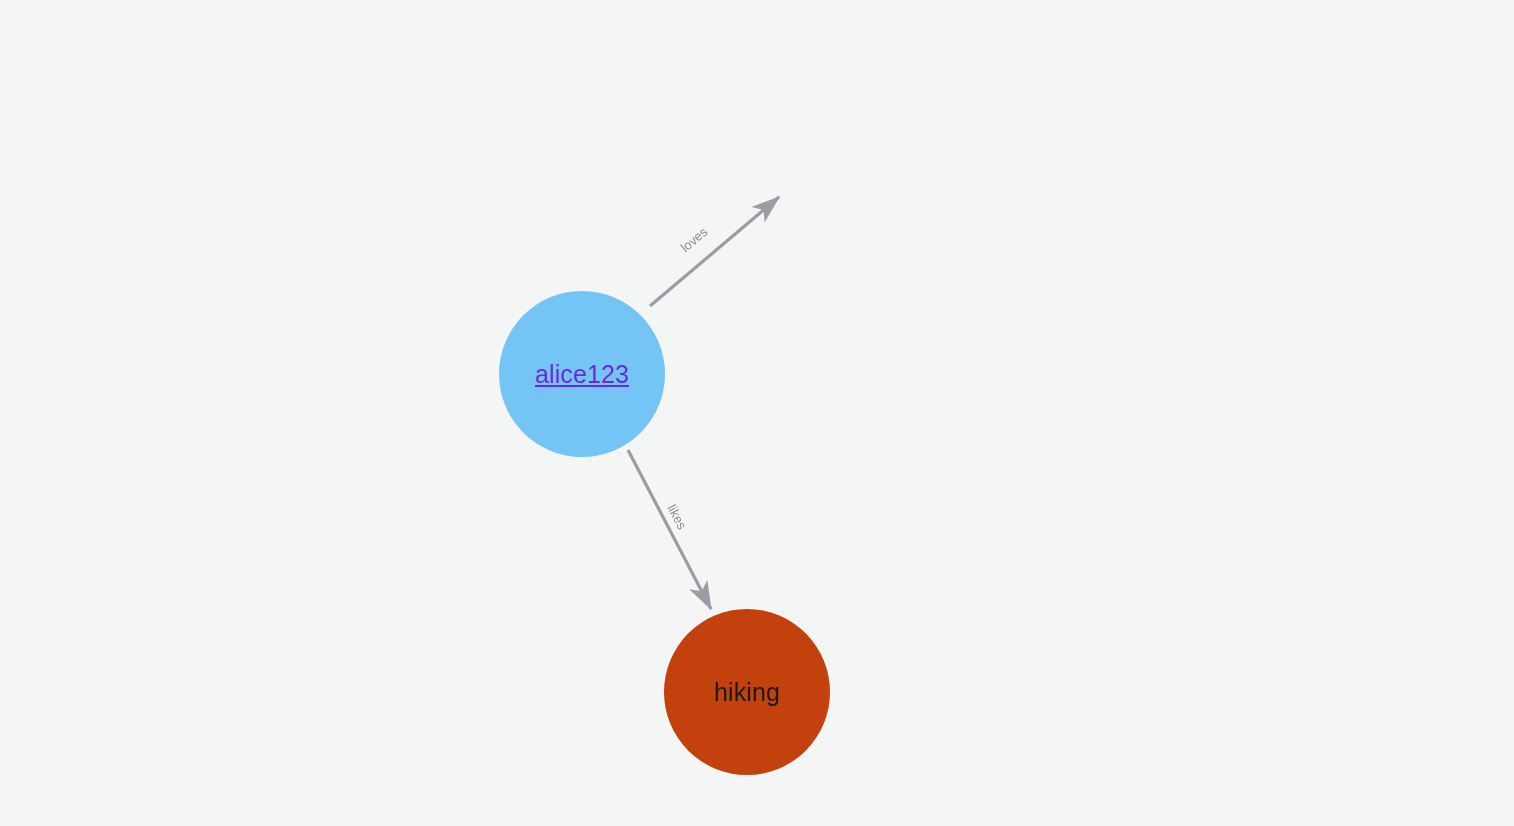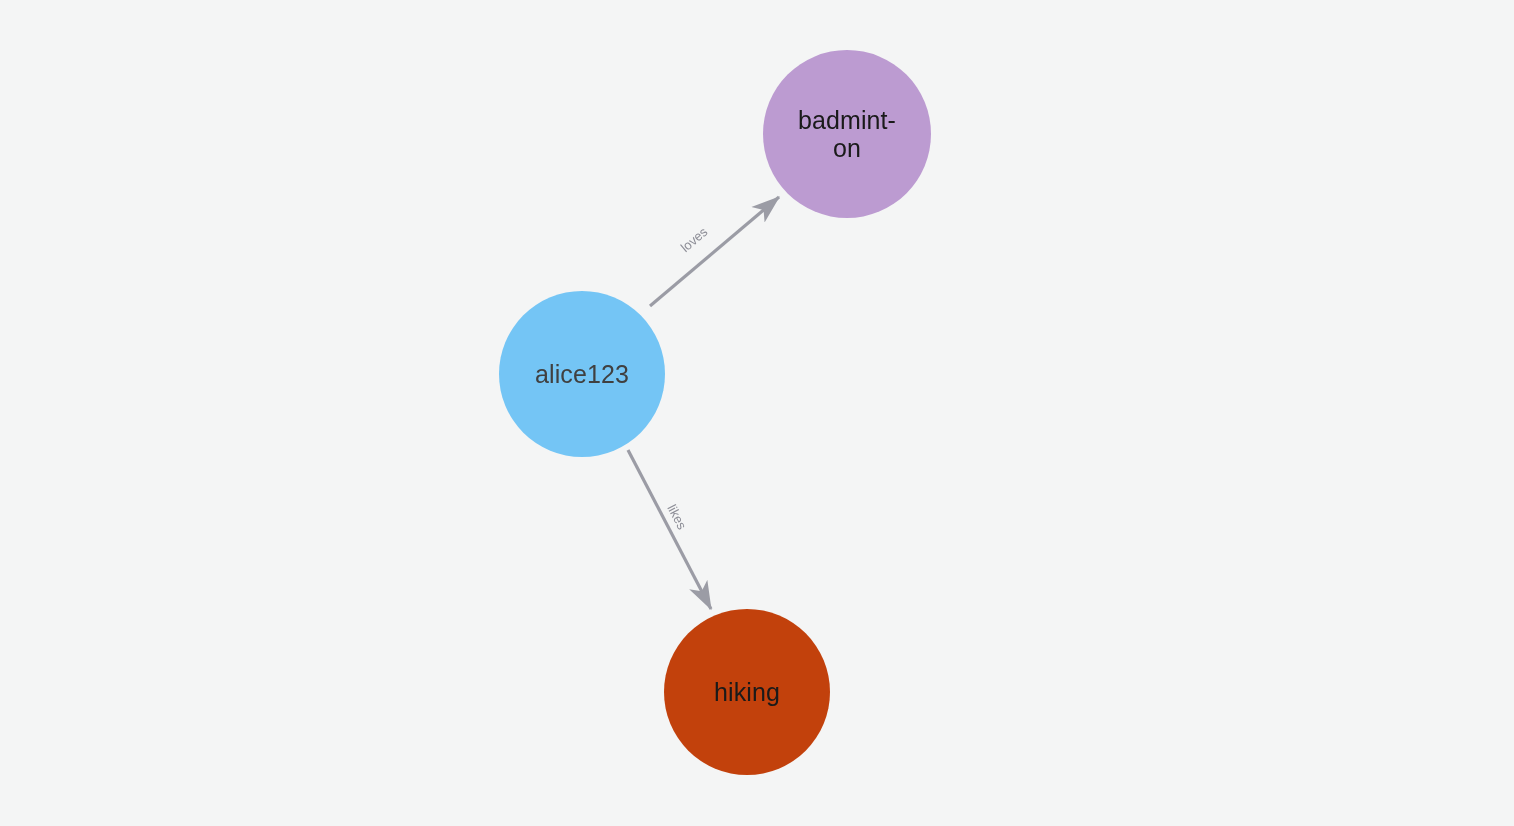--- a/index.html
+++ b/index.html
@@ -70,25 +70,21 @@
       <text class="edge-label-text" x="697" y="243" text-anchor="middle" transform="rotate(-40.2 697 243)">loves</text>
     </g>
 
     <g>
       <line x1="628" y1="450" x2="711" y2="609" stroke="#9b9ca5" stroke-width="3.2" marker-end="url(#arrow-likes)"></line>
       <text class="edge-label-text" x="673" y="519" text-anchor="middle" transform="rotate(62.4 673 519)">likes</text>
     </g>
   </svg>
 
   <div class="node-circle" id="node-alice123" style="left: 499px; top: 291px; width: 166px; height: 166px; background: rgb(116, 197, 245);">
-    <span class="node-label" style="color: #404040;">alice123</span>
+    <span class="node-label" style="color: #6d28d9; text-decoration: underline;">alice123</span>
   </div>
 
-  <div class="node-circle" id="node-badminton" style="left: 763px; top: 50px; width: 168px; height: 168px; background: rgb(188, 155, 209);">
-    <span class="node-label" style="color: rgb(26, 26, 26);">badmint-
-on</span>
-  </div>
 
   <div class="node-circle" id="node-hiking" style="left: 664px; top: 609px; width: 166px; height: 166px; background: #c2410c;">
     <span class="node-label" style="color: rgb(26, 26, 26);">hiking</span>
   </div>
 
 </div>
 
 </body></html>

